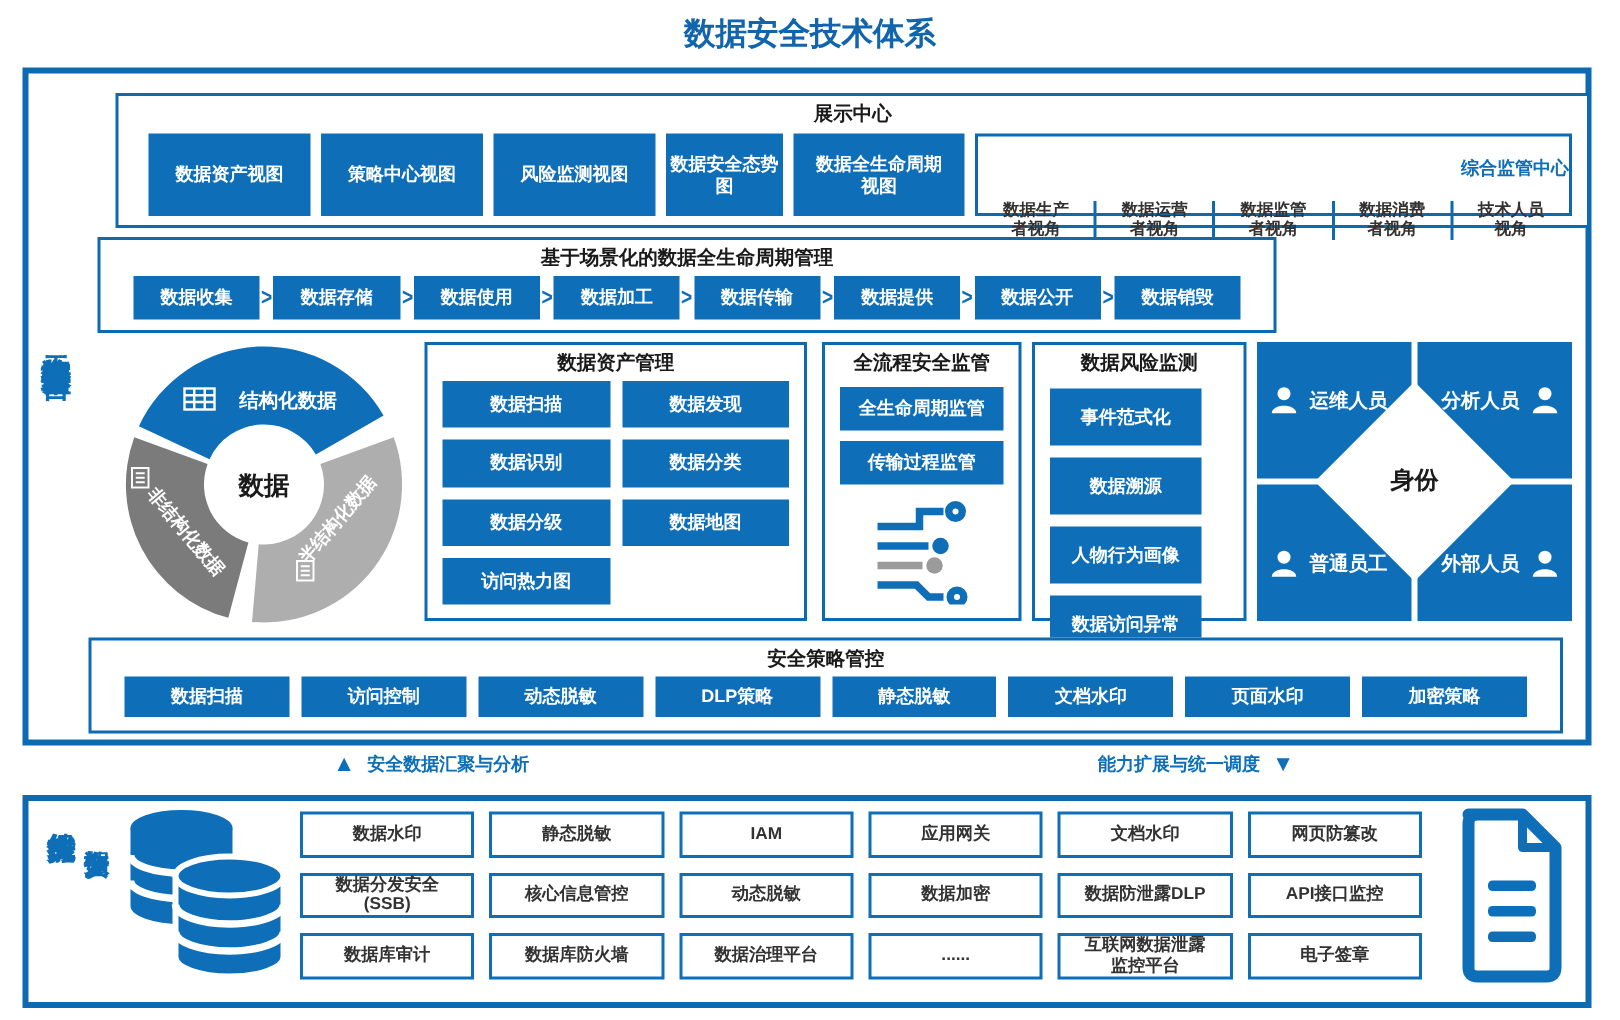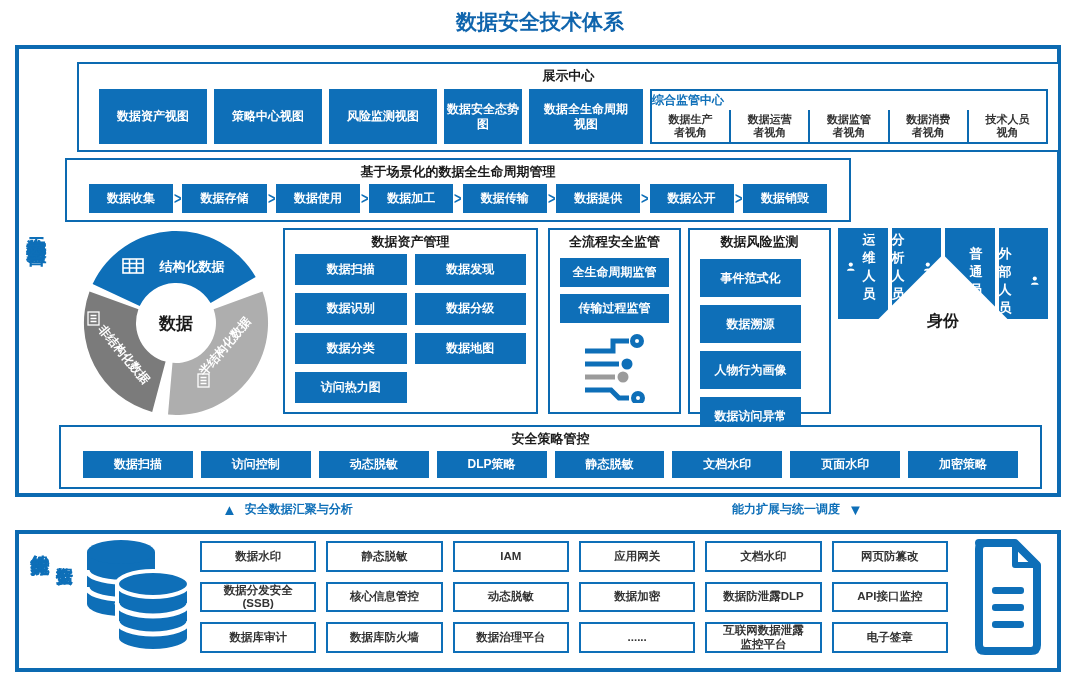--- a/index.html
+++ b/index.html
@@ -17,21 +17,21 @@
   .chip{background:#0e6fb8;color:#fff;font-weight:bold;font-size:12px;display:flex;
         align-items:center;justify-content:center;text-align:center;line-height:1.25;}
   .pre{white-space:pre-line;}
   
   #display-box{left:46px;top:13px;width:983px;height:90px;margin-left:12px;}
   #views-row{position:absolute;left:20px;right:10px;top:25px;bottom:6px;display:flex;gap:7px;}
   .view{width:108px;}
   .view.narrow{width:78px;}
   .view.wide{width:114px;}
   #sup-group{flex:1;border:2px solid #0c6ab1;display:flex;flex-direction:column;background:#fff;}
-  #sup-hdr{text-align:left;font-weight:bold;font-size:12px;color:#0e6fb8;padding:1px 0;}
+  #sup-hdr{text-align:right;font-weight:bold;font-size:12px;color:#0e6fb8;padding:13px 0;}
   #sup-cells{flex:1;display:flex;}
   .sup-cell{flex:1;display:flex;align-items:center;justify-content:center;text-align:center;
             font-weight:bold;font-size:11px;color:#333;line-height:1.2;border-left:2px solid #0c6ab1;}
   .sup-cell:first-child{border-left:none;}
   
   #lifecycle-box{left:46px;top:109px;width:786px;height:64px;}
   #stage-row{position:absolute;left:22px;right:22px;top:25px;bottom:8px;display:flex;
              align-items:center;justify-content:space-between;}
   .stage{width:97px;height:29px;}
   .chev{color:#0e6fb8;font-weight:bold;font-size:16px;transform:scaleX(0.8);}
@@ -40,21 +40,21 @@
   #asset-box{left:264px;top:179px;width:255px;height:186px;}
   #asset-grid{position:absolute;left:10px;right:10px;top:24px;bottom:9px;display:grid;
               grid-template-columns:1fr 1fr;grid-template-rows:repeat(4,1fr);gap:8px;}
   #process-box{left:529px;top:179px;width:133px;height:186px;}
   .proc-item{margin:7px 10px 0 10px;height:29px;}
   #circuit-wrap{display:flex;justify-content:center;margin-top:10px;}
   #risk-box{left:669px;top:179px;width:143px;height:186px;}
   .risk-item{margin:8px 28px 0 10px;height:38px;font-family:Liberation Serif, serif;}
   
   #identity{position:absolute;left:819px;top:179px;width:210px;height:186px;display:grid;
-            grid-template-columns:1fr 1fr 1fr 1fr;grid-template-rows:1fr 1fr;gap:4px;}
+            grid-template-columns:1fr 1fr;grid-template-rows:1fr 1fr;gap:4px;}
   .quad{background:#0e6fb8;display:flex;align-items:center;gap:7px;color:#fff;
         font-weight:bold;font-size:13px;box-sizing:border-box;}
   .q-tl{padding:0 0 14px 8px;justify-content:flex-start;}
   .q-tr{padding:0 8px 14px 0;justify-content:flex-end;}
   .q-bl{padding:14px 0 0 8px;justify-content:flex-start;}
   .q-br{padding:14px 8px 0 0;justify-content:flex-end;}
   #diamond{position:absolute;left:50%;top:50%;width:94px;height:94px;background:#fff;
            transform:translate(-50%,-50%) rotate(45deg);}
   #diamond-label{position:absolute;left:50%;top:50%;transform:translate(-50%,-50%);
                  font-weight:bold;font-size:16px;color:#1a1a1a;}
@@ -160,22 +160,22 @@
       <text x="50" y="129" text-anchor="middle" fill="#fff" font-size="12" font-weight="bold" transform="rotate(50 50 129)">非结构化数据</text>
       <text x="105" y="101" text-anchor="middle" fill="#1a1a1a" font-size="17" font-weight="bold">数据</text>
     </svg>
 
     <div class="sect" id="asset-box">
       <div class="hdr">数据资产管理</div>
       <div id="asset-grid">
         <div class="chip">数据扫描</div>
         <div class="chip">数据发现</div>
         <div class="chip">数据识别</div>
+        <div class="chip">数据分类</div>
         <div class="chip">数据分级</div>
-        <div class="chip">数据分类</div>
         <div class="chip">数据地图</div>
         <div class="chip">访问热力图</div>
       </div>
     </div>
 
     <div class="sect" id="process-box">
       <div class="hdr">全流程安全监管</div>
       <div class="chip proc-item">全生命周期监管</div>
       <div class="chip proc-item">传输过程监管</div>
       <div id="circuit-wrap">

